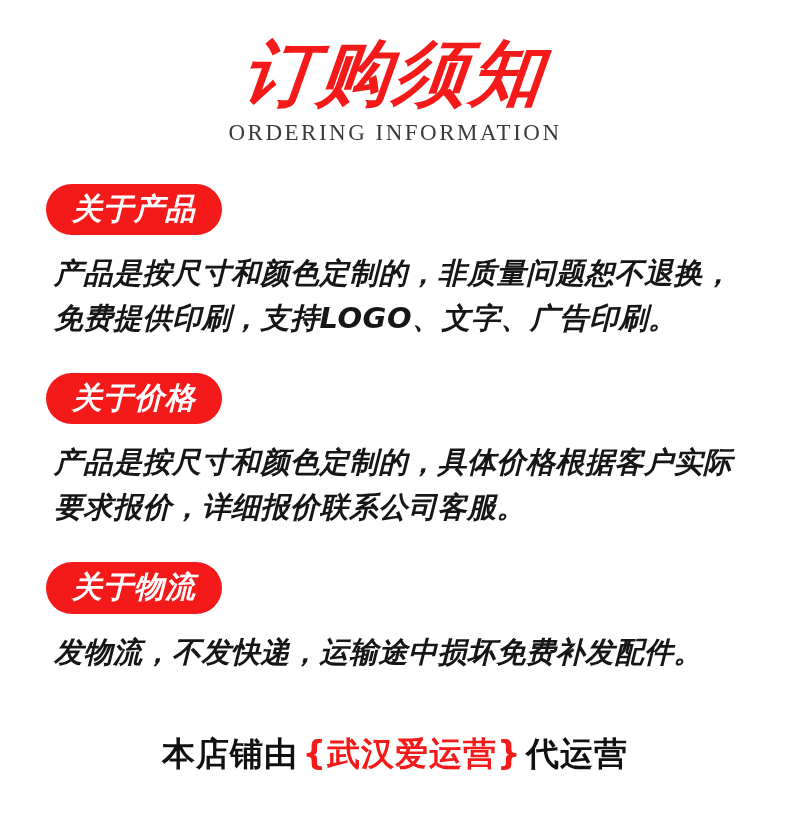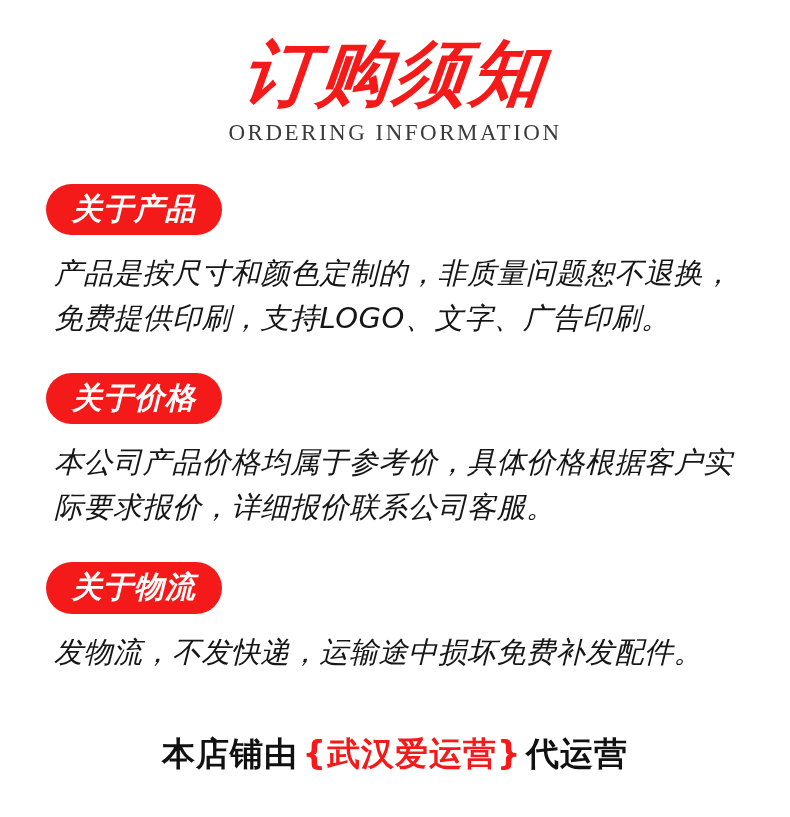--- a/index.html
+++ b/index.html
@@ -67,21 +67,21 @@
     font-style: italic;
     letter-spacing: 1px;
     padding: 9px 26px 11px 26px;
     border-radius: 26px;
     line-height: 1.05;
   }
   .section-body {
     margin-top: 16px;
     font-family: "DejaVu Sans", sans-serif;
     font-size: 29px;
-    font-weight: 400;
+    font-weight: 700;
     font-style: italic;
     color: #161616;
     line-height: 1.55;
     letter-spacing: 0.5px;
     padding-left: 8px;
   }
 
   
   .footer {
     position: absolute;
@@ -118,21 +118,21 @@
 
   <div class="sections">
 
     <div class="section">
       <div class="pill">关于产品</div>
       <div class="section-body">产品是按尺寸和颜色定制的，非质量问题恕不退换，免费提供印刷，支持LOGO、文字、广告印刷。</div>
     </div>
 
     <div class="section">
       <div class="pill">关于价格</div>
-      <div class="section-body">本公司产品价格均属于参考价，具体价格根据客户实际要求报价，详细报价联系公司客服。</div>
+      <div class="section-body">产品是按尺寸和颜色定制的，具体价格根据客户实际要求报价，详细报价联系公司客服。</div>
     </div>
 
     <div class="section">
       <div class="pill">关于物流</div>
       <div class="section-body">发物流，不发快递，运输途中损坏免费补发配件。</div>
     </div>
 
   </div>
 
   <div class="footer">

